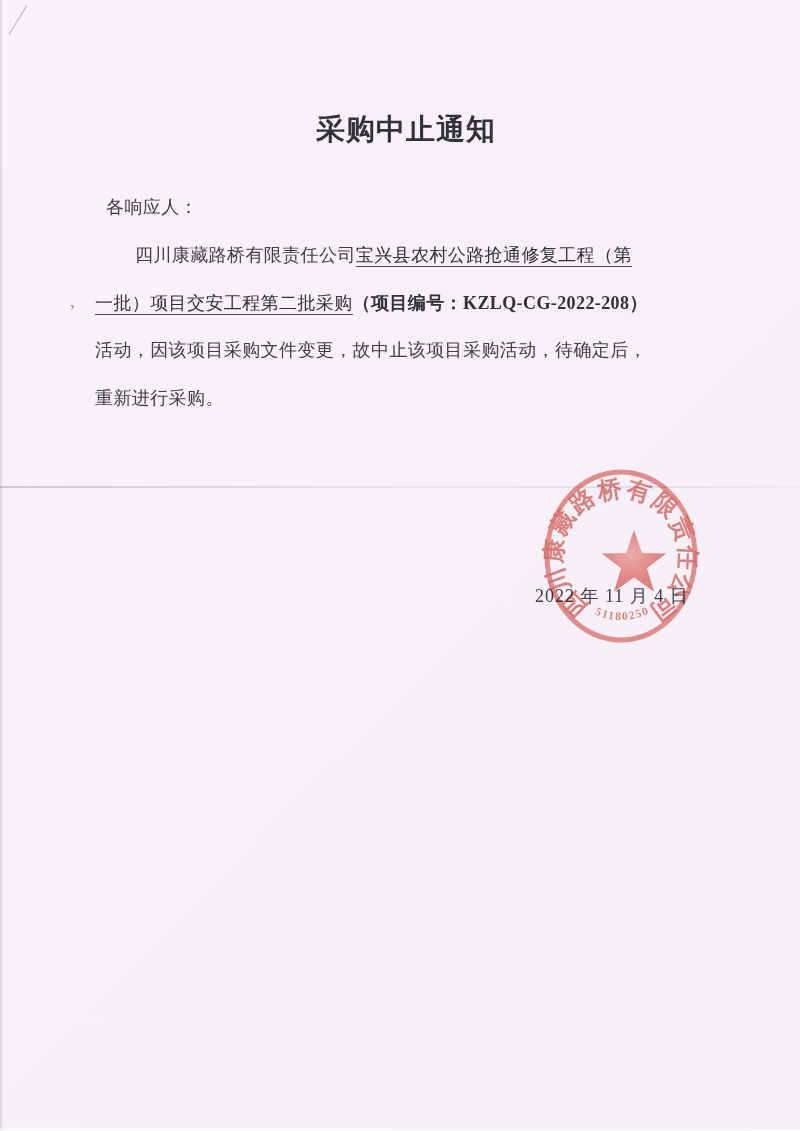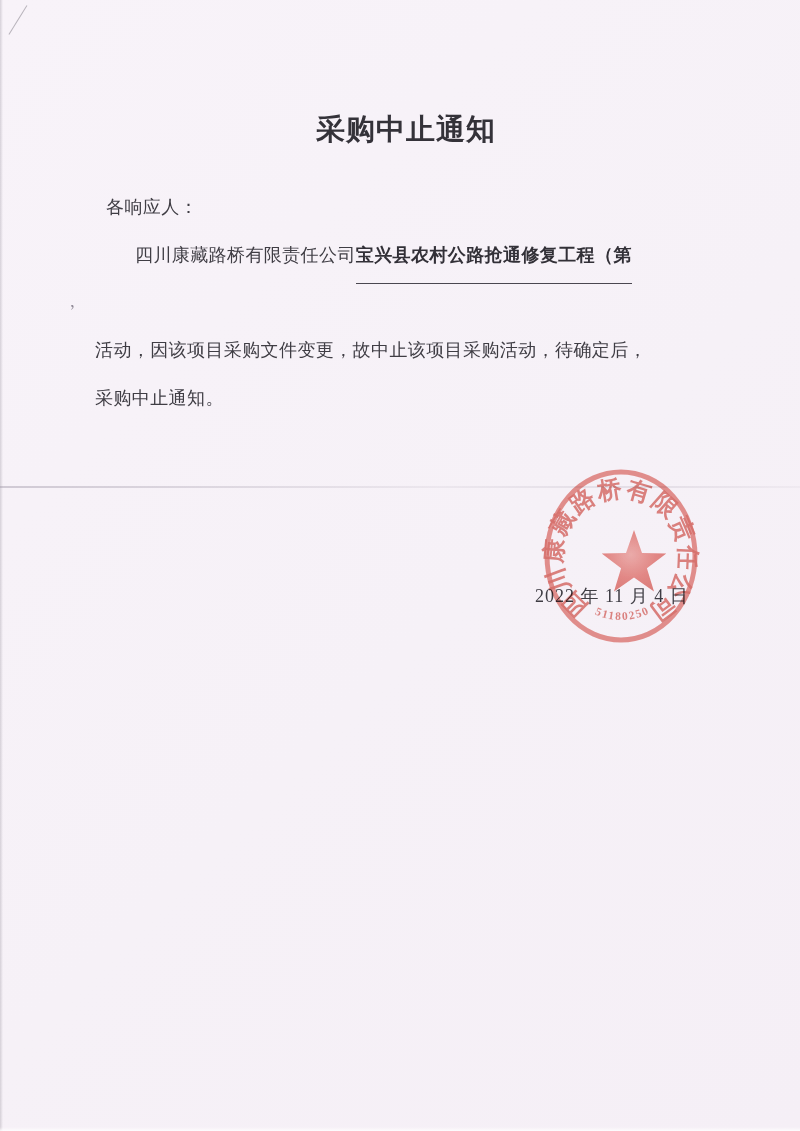--- a/index.html
+++ b/index.html
@@ -53,23 +53,23 @@
     font-size:18px;line-height:27px;white-space:nowrap;
     letter-spacing:0.4px;
   }
   .salutation{left:106px;top:194px;}
   .bl1{left:95px;top:242px;text-indent:40px;}
   .bl2{left:95px;top:290px;}
   .bl3{left:95px;top:337px;}
   .bl4{left:95px;top:385px;}
   .seg-b{font-weight:bold;color:#323037;}
   .seg-bu{
-    font-weight:bold;color:#323037;
+    font-weight:normal;color:#323037;
     border-bottom:1.6px solid #4a4750;
-    padding-bottom:18px;
+    padding-bottom:1px;
   }
   .signature{left:357px;top:495px;}
   .dateline{left:535px;top:583px;letter-spacing:1px;}
 
   .stamp{
     position:absolute;left:511px;top:446px;width:220px;height:220px;
     mix-blend-mode:multiply;
     opacity:.82;
   }
   .stamp text{
@@ -90,27 +90,30 @@
   <div class="title">采购中止通知</div>
 
   <div class="line salutation">
     <span>各响应人：</span>
   </div>
 
   <div class="line bl1">
     <span>四川康藏路桥有限责任公司</span><span class="seg-bu">宝兴县农村公路抢通修复工程（第</span>
   </div>
 
+  <div class="line bl2">
+    <span class="seg-bu">一批）项目交安工程第二批采购</span><span class="seg-b">（项目编号：KZLQ-CG-2022-208）</span>
+  </div>
 
   <div class="line bl3">
     <span>活动，因该项目采购文件变更，故中止该项目采购活动，待确定后，</span>
   </div>
 
   <div class="line bl4">
-    <span>采购中止通知。</span>
+    <span>重新进行采购。</span>
   </div>
 
 
   <div class="line dateline">
     <span>2022 年 11 月 4 日</span>
   </div>
 
   <svg class="stamp" viewBox="0 0 220 220" width="220" height="220">
     <defs>
       <radialGradient id="starFill" cx="45%" cy="40%" r="70%">

